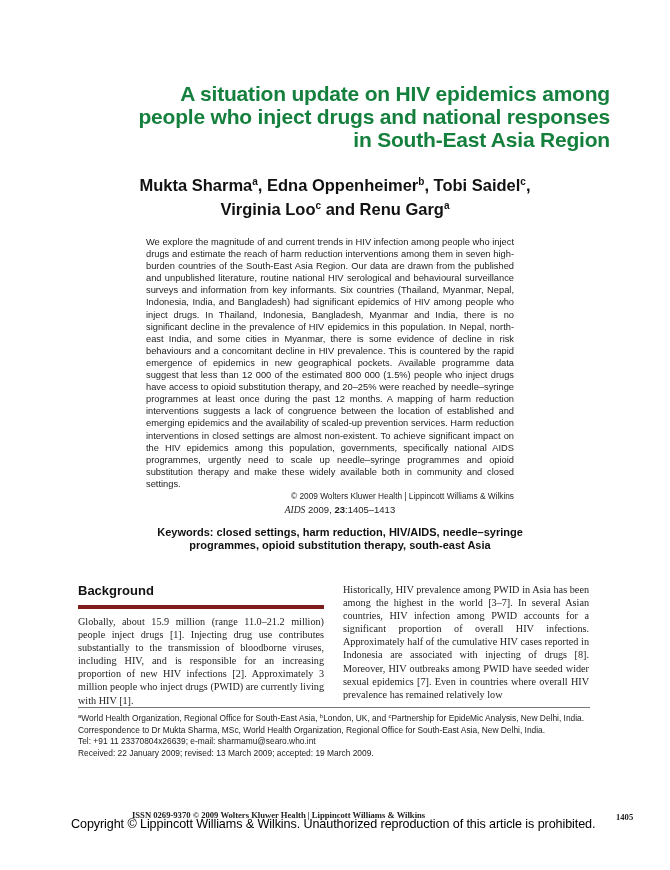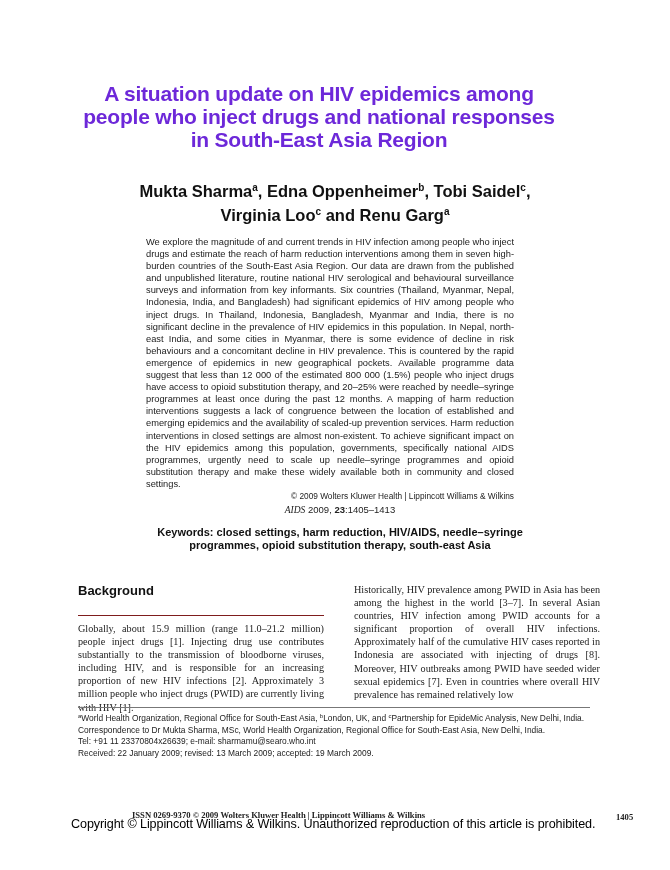--- a/index.html
+++ b/index.html
@@ -2,34 +2,33 @@
 <html><head>
   <meta charset="utf-8">
   <style>
     html, body { margin: 0; padding: 0; background: #ffffff; }
     body {
       width: 670px; height: 870px; position: relative; overflow: hidden;
       color: #1a1a1a;
       font-family: "Liberation Serif", serif;
     }
     .title {
-      position: absolute; left: 44px; top: 82px; width: 550px;
-      text-align: center;
+      position: absolute; left: 60px; top: 82px; width: 550px;
+      text-align: right;
       font-family: "Liberation Sans", sans-serif;
       font-weight: bold; font-size: 21px; line-height: 23px;
-      color: #6d28d9;
+      color: #15803d;
       letter-spacing: -0.2px;
     }
     .authors {
       position: absolute; left: 60px; top: 173px; width: 550px;
       text-align: center;
       font-family: "Liberation Sans", sans-serif;
       font-weight: bold; font-size: 16.5px; line-height: 24px;
       color: #111;
-      margin-top: 6px;
     }
     .authors sup { font-size: 10px; vertical-align: 6px; line-height: 0; }
     .abstract {
       position: absolute; left: 146px; top: 236px; width: 368px;
       font-family: "Liberation Sans", sans-serif;
       font-size: 9.3px; line-height: 12.1px;
       text-align: justify; color: #222;
     }
     .abstract .copy {
       text-align: right; font-size: 8.3px; margin-top: 0px;
@@ -46,26 +45,26 @@
       position: absolute; left: 130px; top: 526px; width: 420px;
       text-align: center;
       font-family: "Liberation Sans", sans-serif;
       font-weight: bold; font-size: 11px; line-height: 12.5px; color: #111;
     }
     .col {
       position: absolute; top: 583px; width: 246px;
       font-size: 10.2px; line-height: 13.1px; text-align: justify; color: #222;
     }
     .col.left { left: 78px; }
-    .col.right { left: 354px; top: 583px; }
+    .col.right { left: 343px; top: 583px; }
     .section-head {
       font-family: "Liberation Sans", sans-serif;
       font-weight: bold; font-size: 13px; line-height: 16px;
-      color: #111; padding-bottom: 16px;
-      border-bottom: 1px solid #7f1d1d;
+      color: #111; padding-bottom: 6px;
+      border-bottom: 4px solid #7f1d1d;
       margin-bottom: 6px;
     }
     .divider {
       position: absolute; left: 78px; top: 707px; width: 512px;
       height: 1px; background: #777;
     }
     .affil {
       position: absolute; left: 78px; top: 713px; width: 520px;
       font-family: "Liberation Sans", sans-serif;
       font-size: 8.4px; line-height: 11.5px; color: #222;

